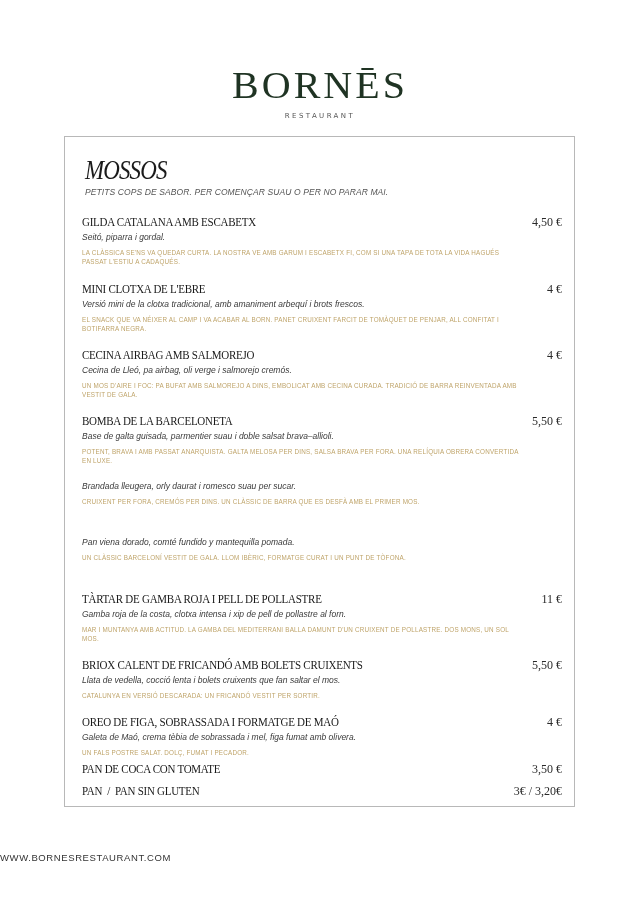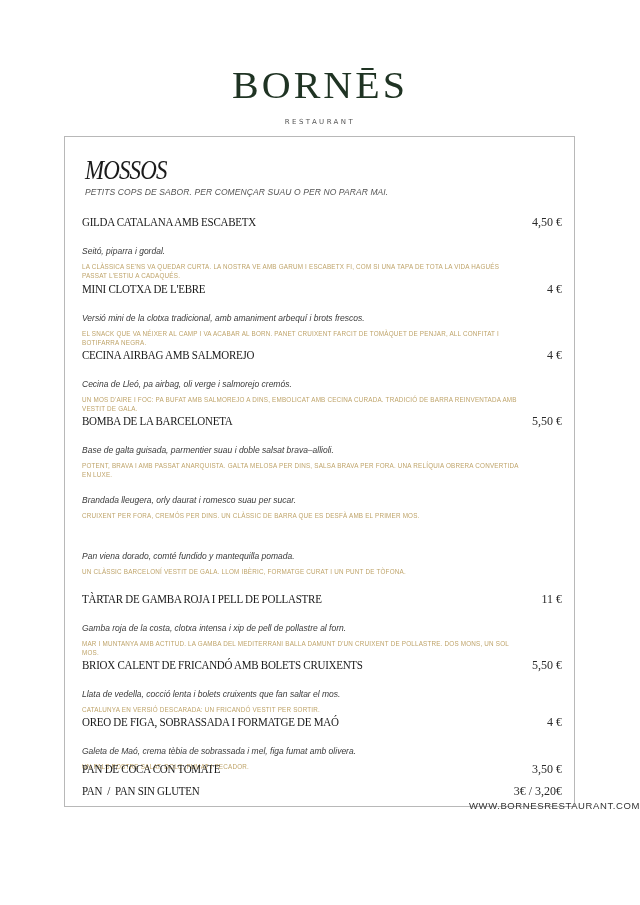--- a/index.html
+++ b/index.html
@@ -1,29 +1,29 @@
 <!DOCTYPE html>
 <html><head>
 <meta charset="utf-8">
 <style>
   html, body { margin: 0; padding: 0; background: #ffffff; }
   body { width: 640px; height: 905px; position: relative; overflow: hidden; font-family: "Liberation Sans", sans-serif; color: #1a1a1a; }
   .logo { position: absolute; left: 0; width: 640px; top: 66px; text-align: center; }
   .logo-word { font-family: "Liberation Serif", serif; font-size: 40px; letter-spacing: 3px; color: #1f3323; line-height: 40px; font-weight: normal; transform: scaleY(0.95); display: inline-block; }
-  .logo-sub { font-family: "DejaVu Sans", sans-serif; font-size: 7px; letter-spacing: 2.4px; color: #555; margin-top: 12px; }
+  .logo-sub { font-family: "DejaVu Sans", sans-serif; font-size: 7px; letter-spacing: 2.4px; color: #555; margin-top: 6px; }
   .menu-box { position: absolute; left: 64px; top: 136px; width: 511px; height: 671px; border: 1px solid #b8b8b8; box-sizing: border-box; }
   .section-title { position: absolute; left: 20px; top: 18px; font-family: "Liberation Serif", serif; font-style: italic; font-size: 27px; letter-spacing: -1px; color: #1a1a1a; transform: scaleX(0.85); transform-origin: left; }
   .section-sub { position: absolute; left: 20px; top: 50px; font-size: 8.5px; font-style: italic; color: #555; letter-spacing: 0.1px; }
   .item { position: absolute; left: 17px; right: 12px; }
   .item-row { display: flex; justify-content: space-between; align-items: center; }
   .item-name { font-family: "Liberation Serif", serif; font-size: 12.5px; letter-spacing: -0.3px; color: #1a1a1a; transform: scaleX(0.88); transform-origin: left; white-space: nowrap; text-transform: uppercase; }
   .item-price { font-family: "Liberation Serif", serif; font-size: 12px; color: #2a2a2a; white-space: nowrap; }
-  .item-desc { font-size: 8.5px; font-style: italic; color: #3a3a3a; margin-top: 16px; }
+  .item-desc { font-size: 8.5px; font-style: italic; color: #3a3a3a; margin-top: 2px; }
   .item-note { font-size: 6.3px; color: #bfa46a; margin-top: 6px; line-height: 9px; letter-spacing: 0.2px; width: 440px; text-transform: uppercase; }
-  .footer-url { position: absolute; left: 0; width: 640px; top: 800px; text-align: right; font-size: 9.5px; letter-spacing: 0.6px; color: #333; }
+  .footer-url { position: absolute; left: 0; width: 640px; top: 852px; text-align: left; font-size: 9.5px; letter-spacing: 0.6px; color: #333; }
 </style>
 </head>
 <body>
 
 <div class="logo">
   <div class="logo-word">BORNĒS</div>
   <div class="logo-sub">RESTAURANT</div>
 </div>
 
 <div class="menu-box">

